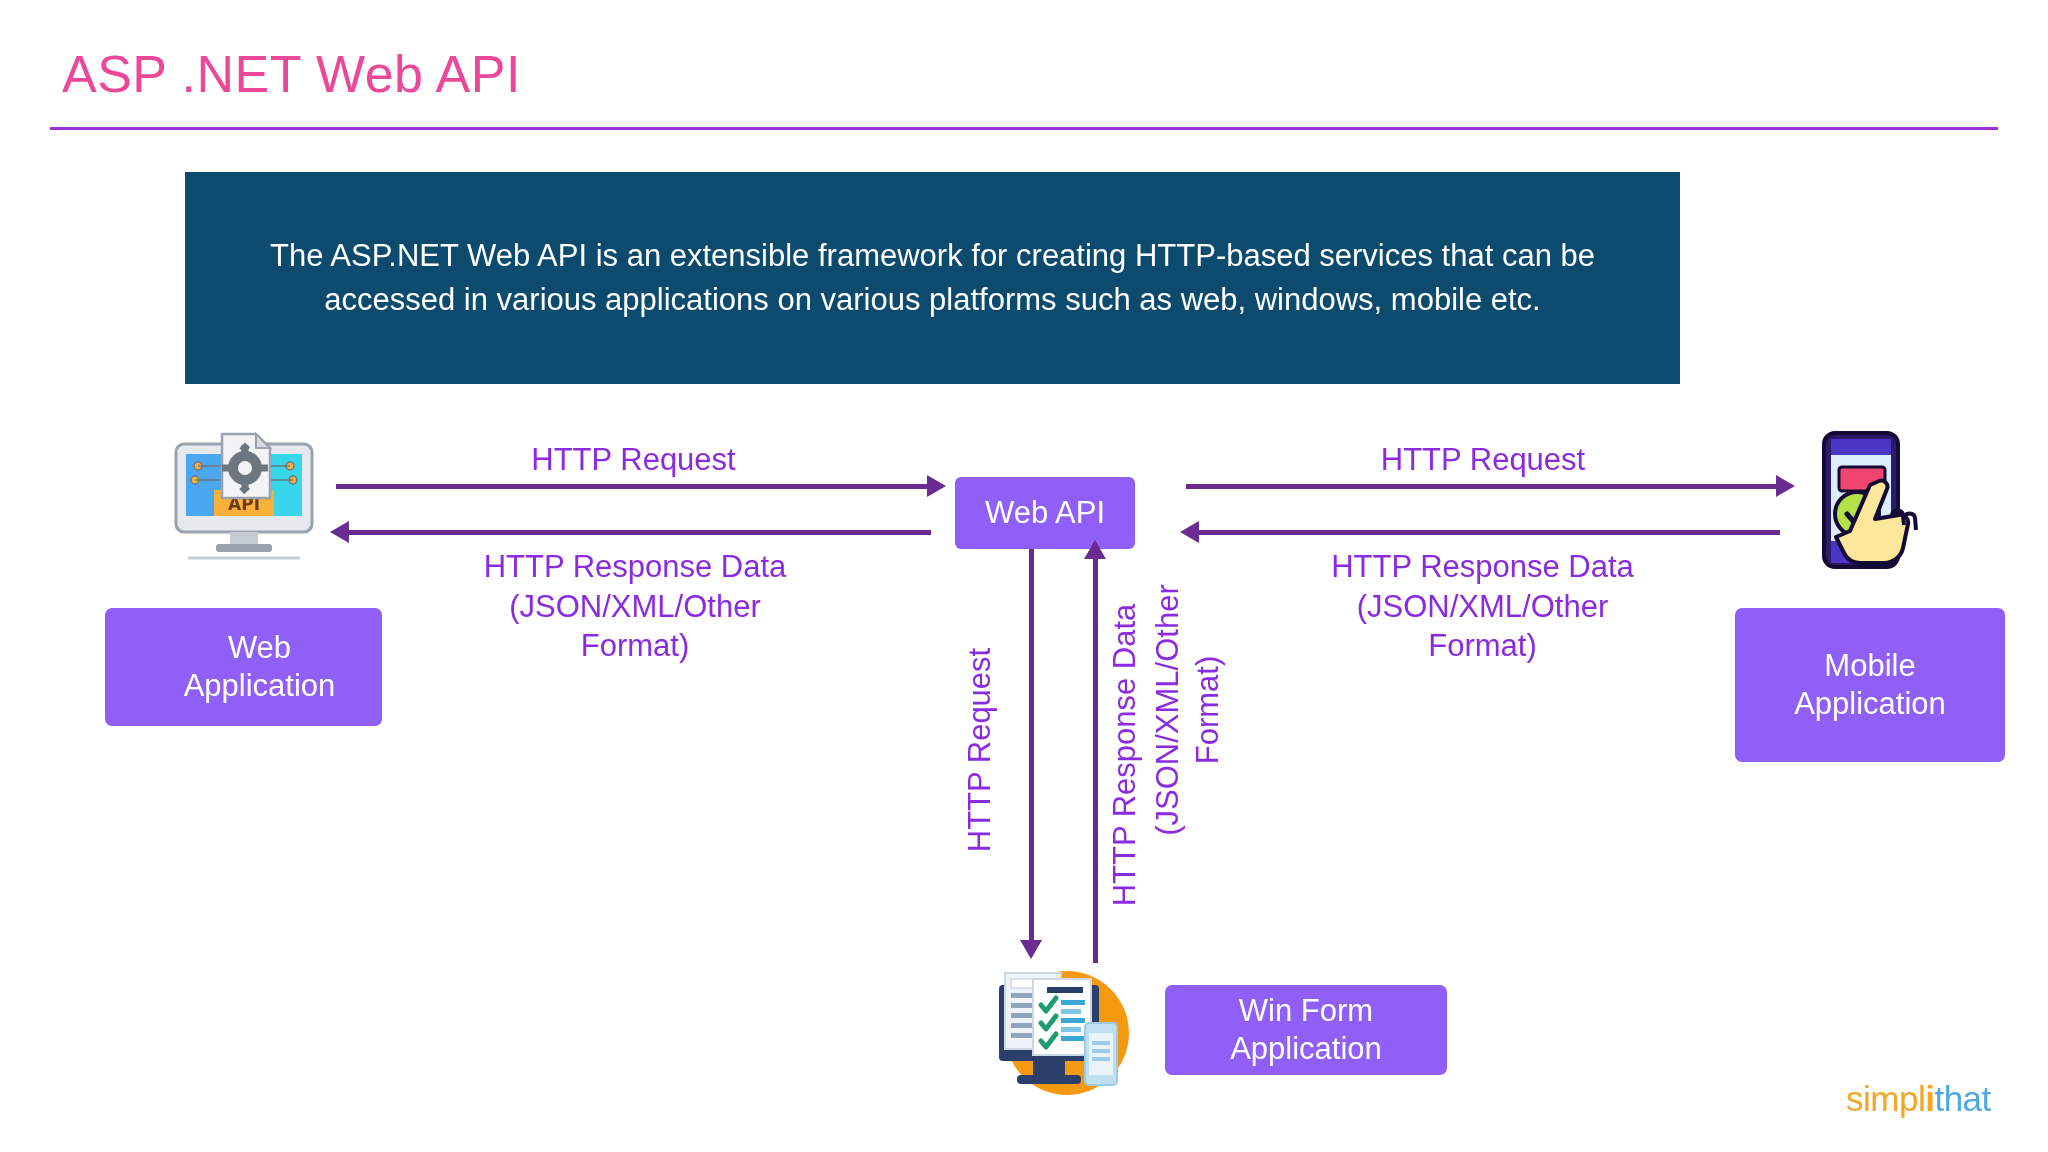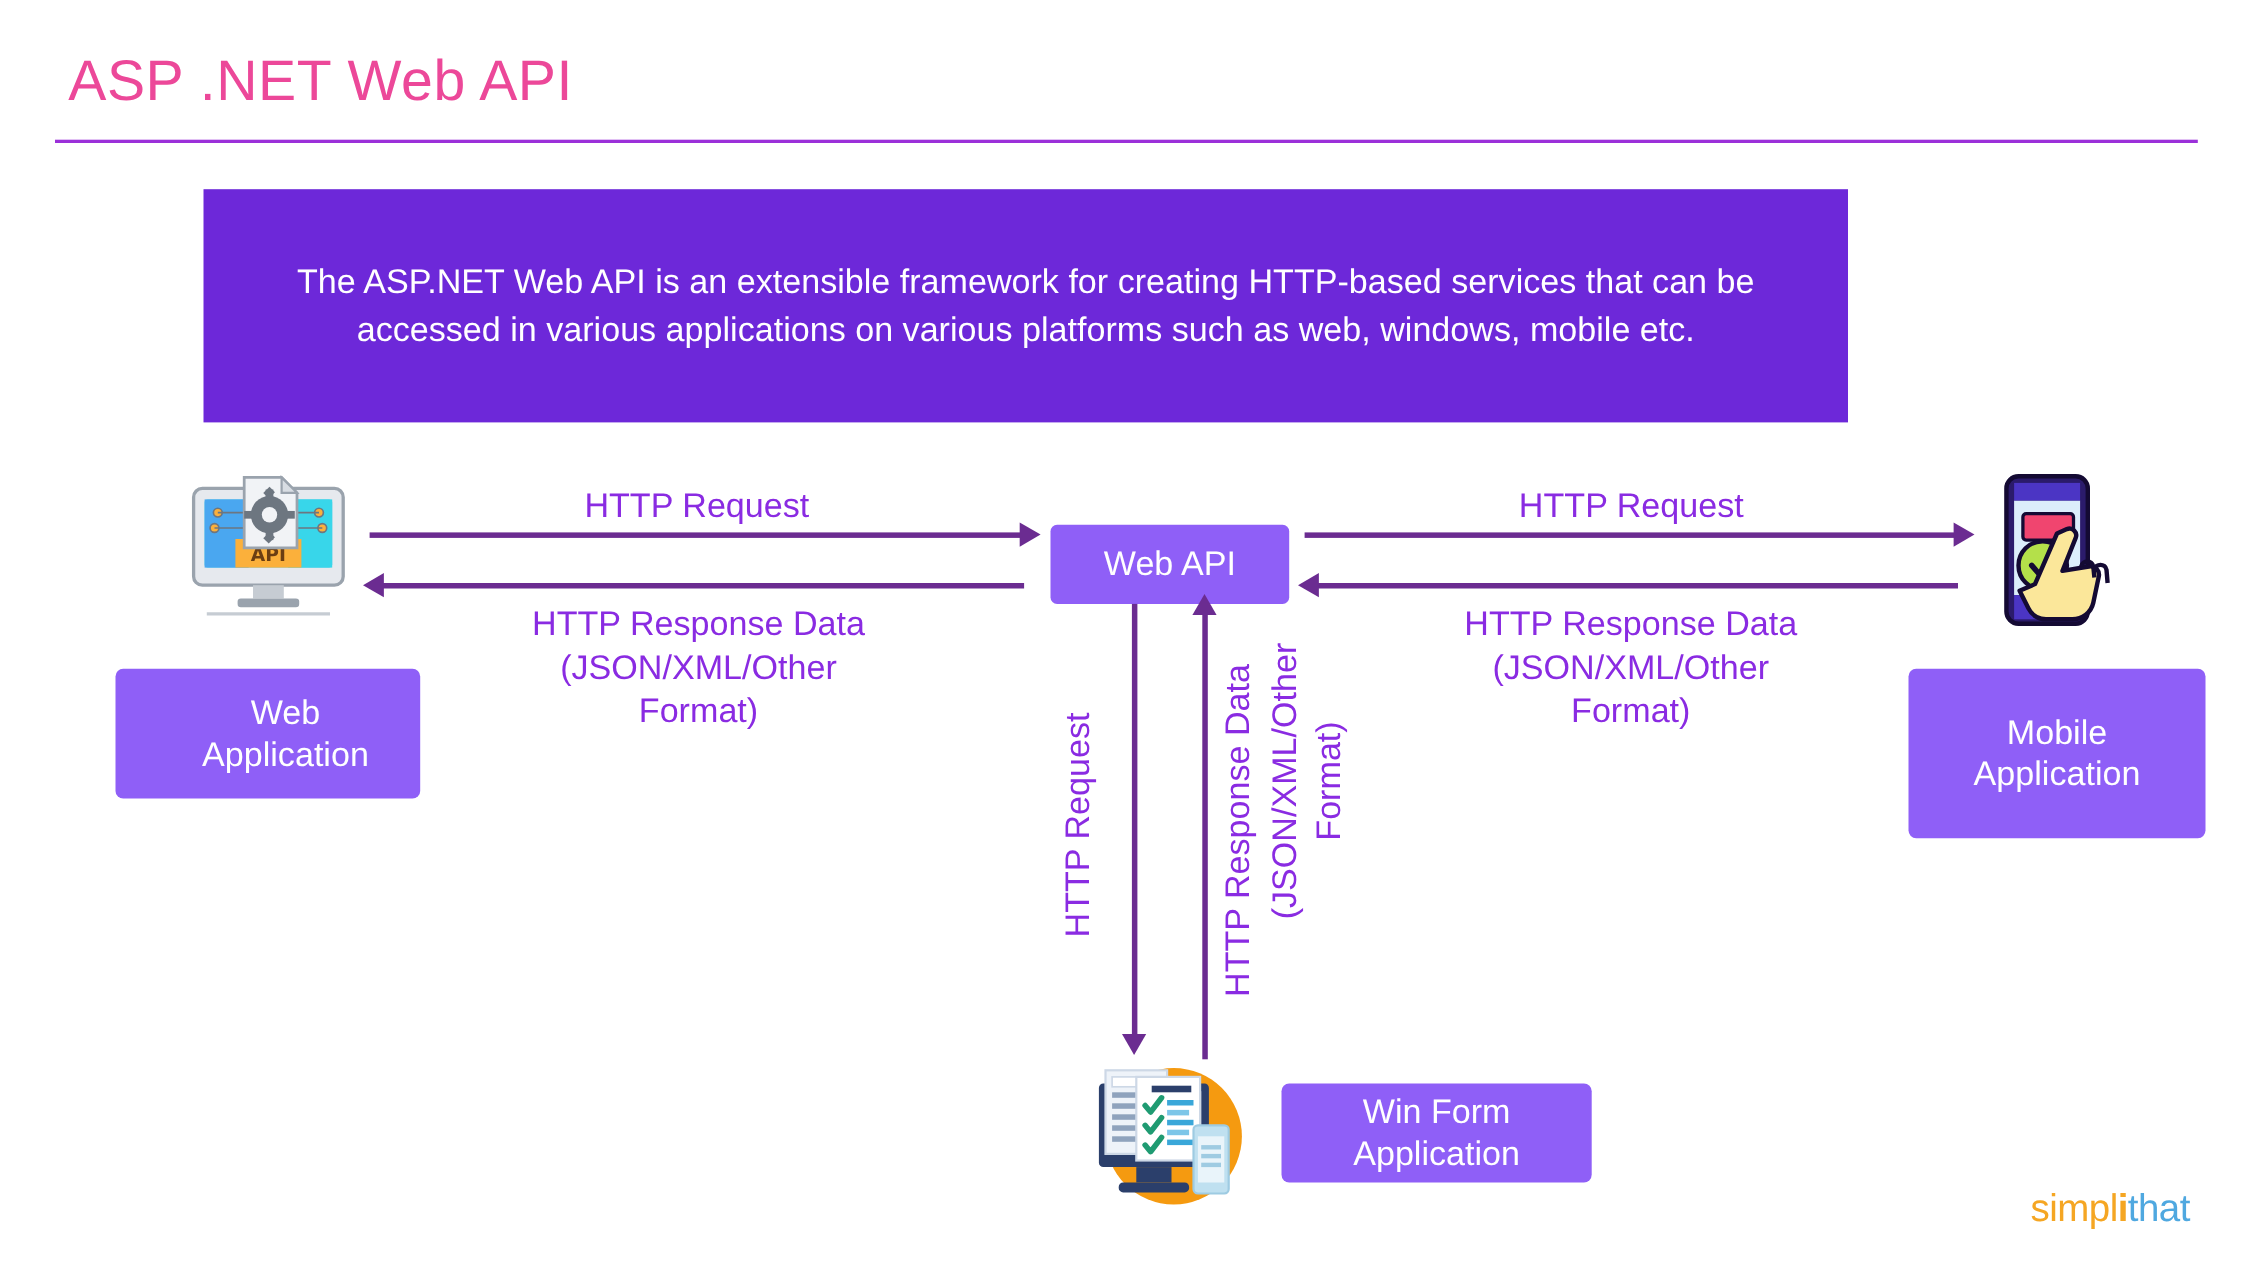--- a/index.html
+++ b/index.html
@@ -34,21 +34,21 @@
     background: #9B30D9;
   }
 
   
   .desc-banner {
     position: absolute;
     left: 185px;
     top: 172px;
     width: 1495px;
     height: 212px;
-    background: #6d28d9;
+    background: #0c4a6e;
     display: flex;
     align-items: center;
     justify-content: center;
     box-sizing: border-box;
     padding: 0 34px;
   }
   .desc-text {
     color: #ffffff;
     font-size: 31px;
     line-height: 1.42;
@@ -64,21 +64,21 @@
     display: flex;
     align-items: center;
     justify-content: center;
     text-align: center;
     font-size: 31px;
     line-height: 1.24;
     box-sizing: border-box;
   }
   .pbox.web-app      { left: 105px;  top: 608px;  width: 277px; height: 118px; padding-left: 32px; }
   .pbox.mobile-app   { left: 1735px; top: 608px;  width: 270px; height: 154px; }
-  .pbox.web-api      { left: 955px;  top: 477px;  width: 217px; height: 72px;  border-radius: 6px; }
+  .pbox.web-api      { left: 955px;  top: 477px;  width: 180px; height: 72px;  border-radius: 6px; }
   .pbox.winform-app  { left: 1165px; top: 985px;  width: 282px; height: 90px; }
 
   
   .hline {
     position: absolute;
     height: 5px;
     background: #6B2C91;
   }
   .vline {
     position: absolute;

